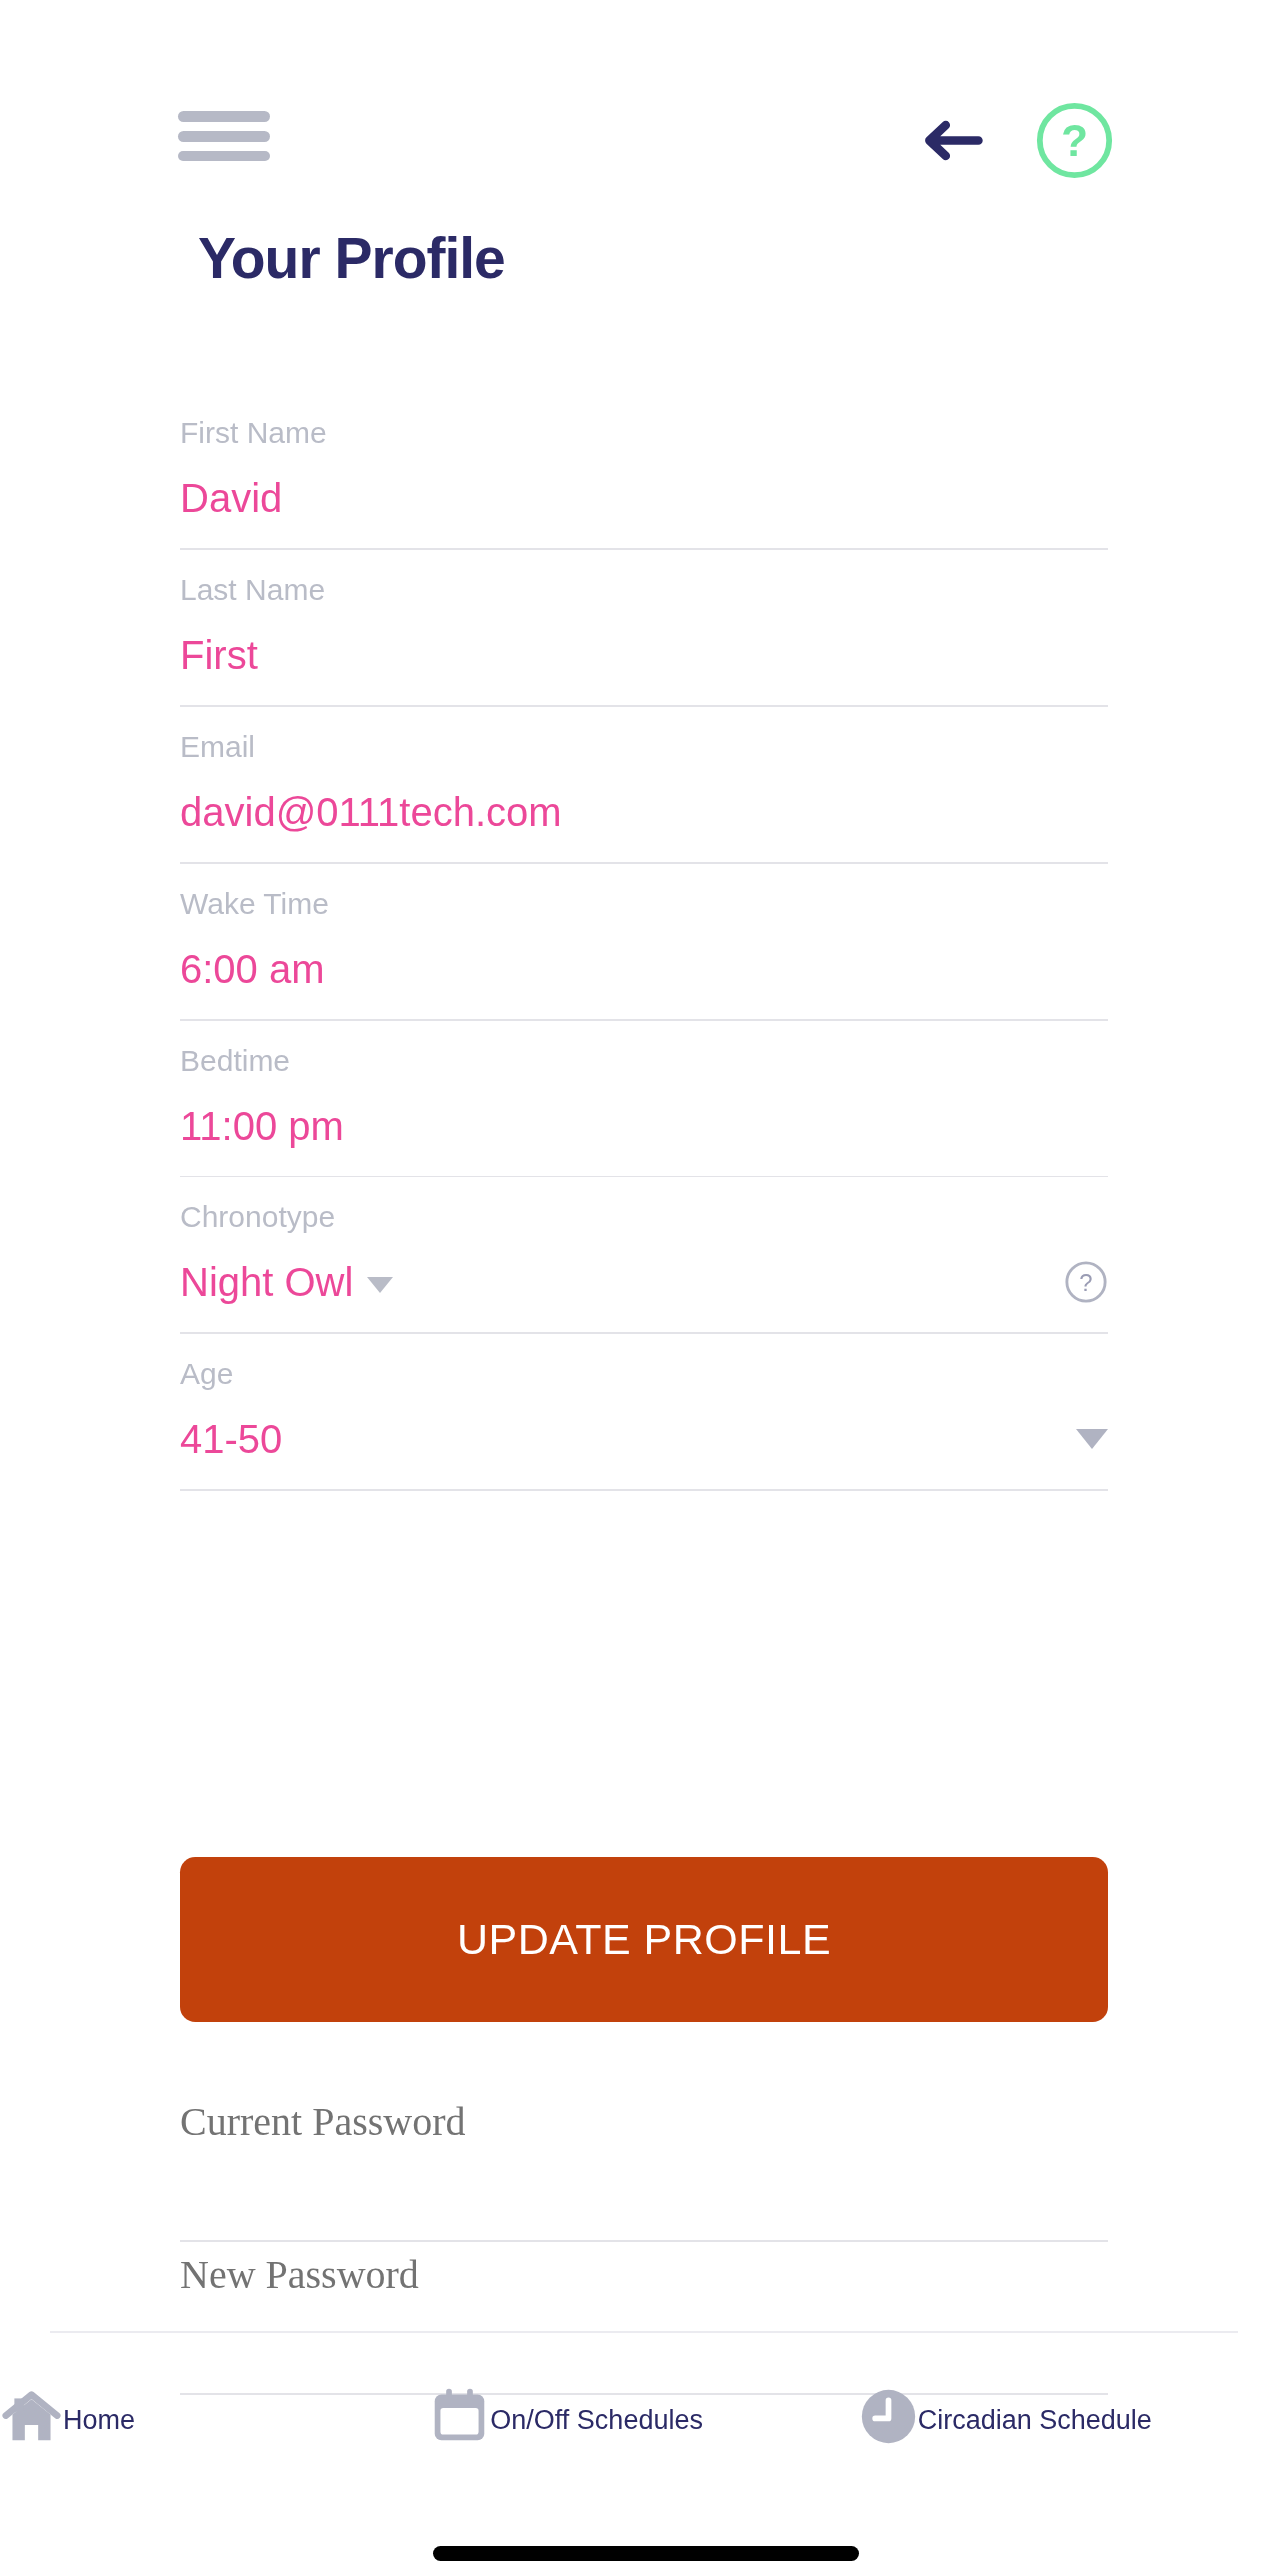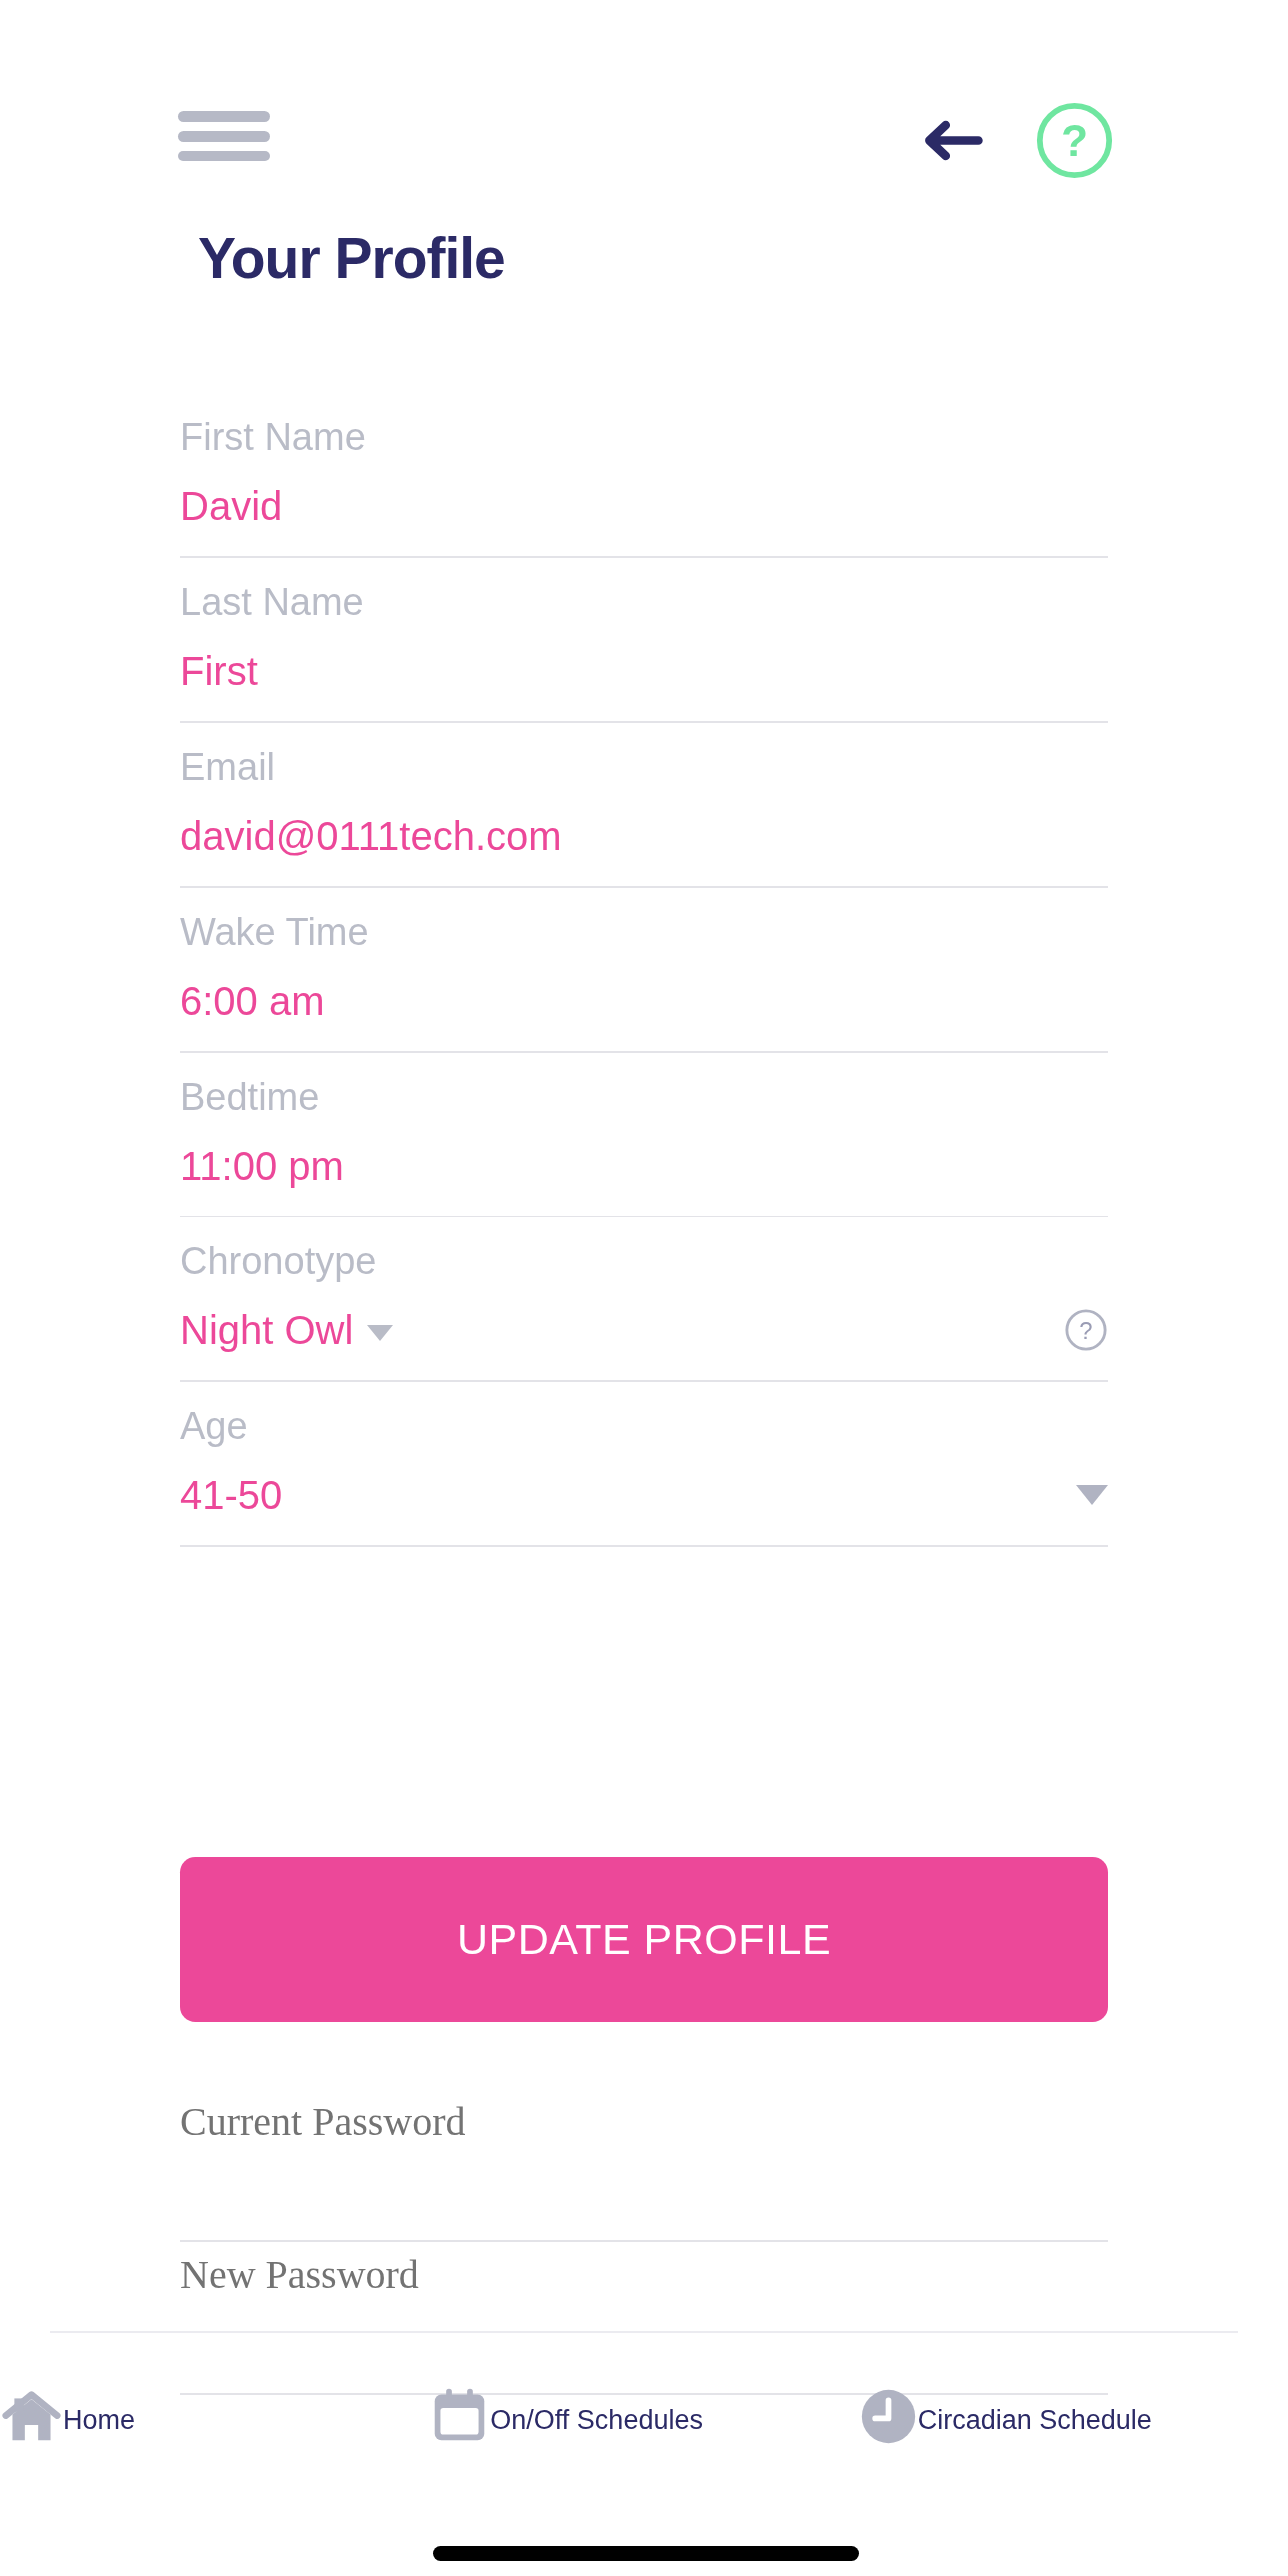--- a/index.html
+++ b/index.html
@@ -49,21 +49,21 @@
   
   .form {
     position:absolute; left:0; top:393px; width:1288px;
   }
   .field {
     position:relative;
     margin:0 180px;
     padding-bottom:0;
   }
   .field-label {
-    font-size:38px; color:#b9bcc7; line-height:1;
+    font-size:30px; color:#b9bcc7; line-height:1;
     padding-top:25px;
   }
   .field-value-row {
     display:flex; align-items:center; justify-content:space-between;
     height:100px;
   }
   .field-value {
     font-size:40px; color:#ec4899; line-height:1;
     display:flex; align-items:center; gap:13.4px;
   }
@@ -85,21 +85,21 @@
     cursor:pointer;
   }
   .help-small {
     width:44px; height:44px; cursor:pointer;
   }
 
   
   .update-btn {
     position:absolute; left:180px; top:1857px;
     width:928px; height:165px;
-    background:#ec4899; border:none; border-radius:15.3px;
+    background:#c2410c; border:none; border-radius:15.3px;
     color:#ffffff; font-size:43px; font-weight:500;
     letter-spacing:0.5px;
     font-family:"Liberation Sans", sans-serif;
     cursor:pointer;
     display:flex; align-items:center; justify-content:center;
   }
 
   
   .pw-block { position:absolute; left:180px; top:2089px; width:928px; }
   .pw-field {

